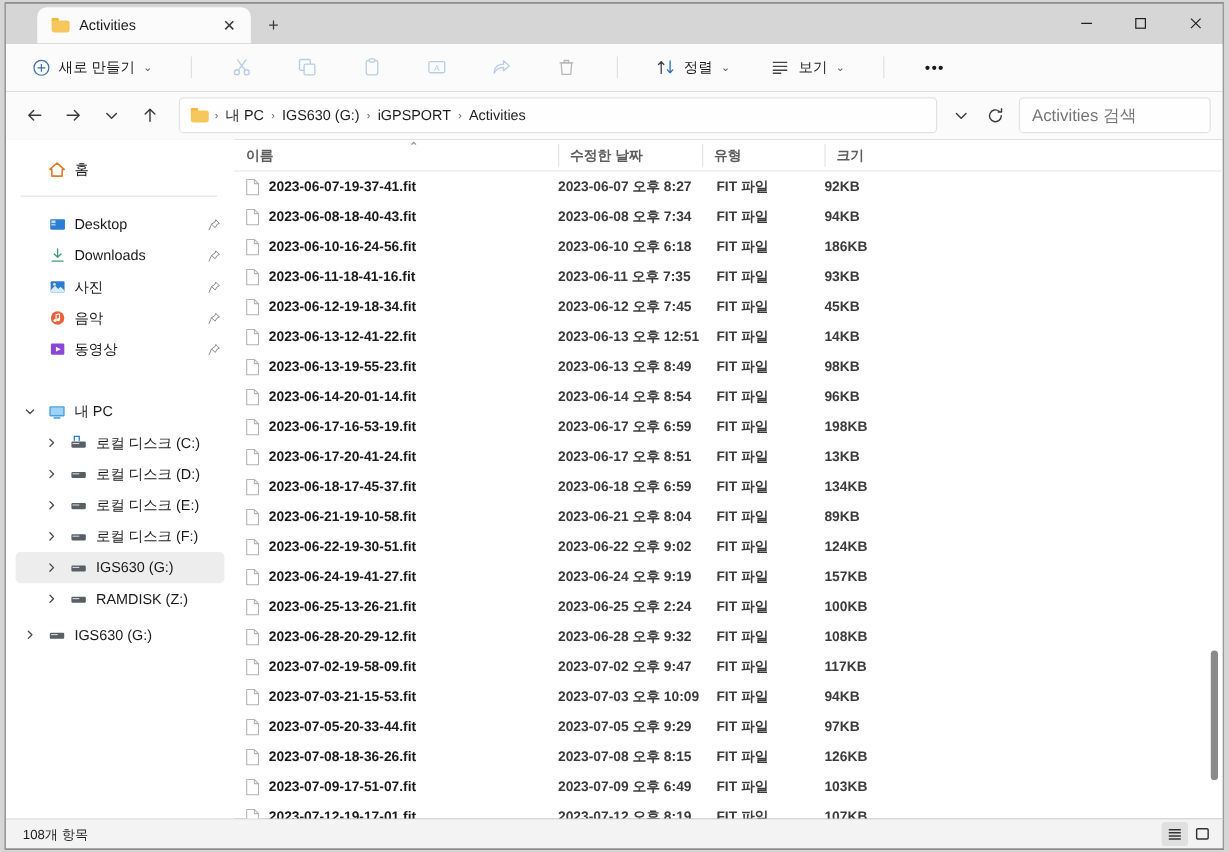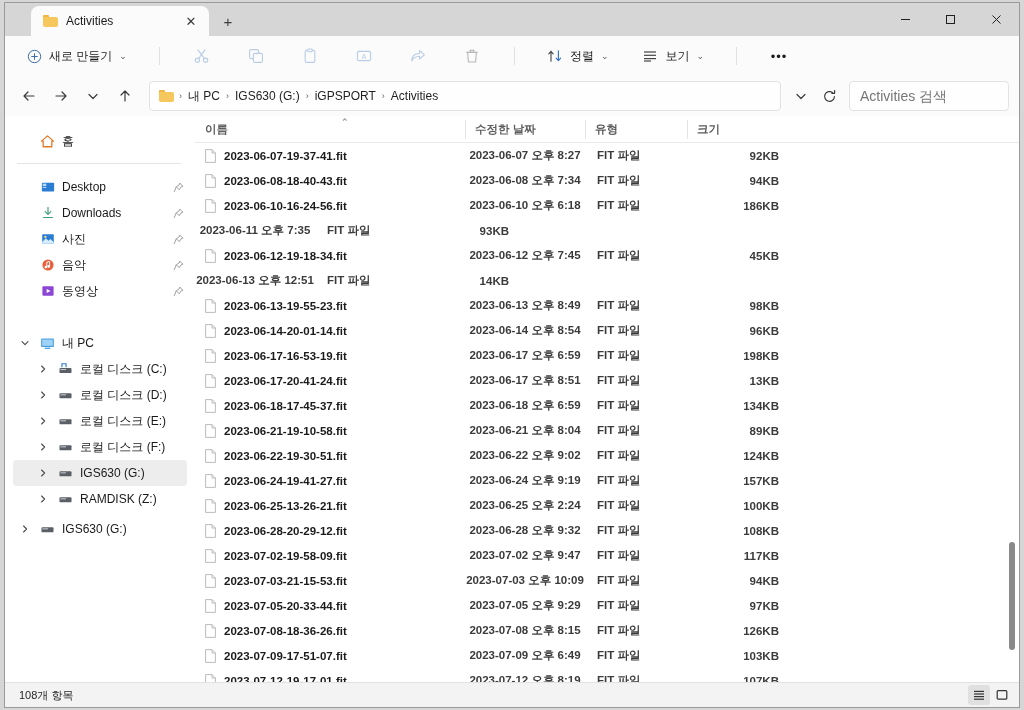--- a/index.html
+++ b/index.html
@@ -163,23 +163,23 @@
   .rows { flex:1; overflow:hidden; position:relative; }
   .row {
     height: 25px; display:flex; align-items:center; font-size: 11.5px;
     color:#1a1a1a;
   }
   .c-name {
     width: 270px; padding-left: 10px; display:flex; align-items:center; gap:8px;
     white-space:nowrap;
   }
   .fileicon { width:11px; height:14px; flex:none; }
-  .c-date { width: 120px; text-align:center; color:#3b3b3b; }
+  .c-date { width: 120px; text-align:left; color:#3b3b3b; }
   .c-type { width: 102px; padding-left: 12px; color:#3b3b3b; }
-  .c-size { width: 98px; text-align:right; padding-right: 6px; color:#3b3b3b; }
+  .c-size { width: 98px; text-align:left; padding-right: 6px; color:#3b3b3b; }
 
   
   .vscroll {
     position:absolute; right: 2px; top: 27px; bottom: 0; width: 11px;
   }
   .vthumb {
     position:absolute; left:3px; width: 6px; background:#8a8a8a;
     border-radius:3px; top: 74%; height: 20%;
   }
 
@@ -672,39 +672,57 @@
                   <path d="M7 0.6 L7 4 L10.4 4" fill="none" stroke="#b4b4b4" stroke-width="0.9" stroke-linejoin="round"></path>
                 </svg>
               </span>
               <span>2023-06-10-16-24-56.fit</span>
             </div>
             <div class="c-date">2023-06-10 오후 6:18</div>
             <div class="c-type">FIT 파일</div>
             <div class="c-size">186KB</div>
           </div>
           <div class="row">
+            <div class="c-name">
+              <span class="fileicon">
+                <svg width="11" height="14" viewBox="0 0 11 14">
+                  <path d="M0.6 0.6 L7 0.6 L10.4 4 L10.4 13.4 L0.6 13.4 Z" fill="#ffffff" stroke="#b4b4b4" stroke-width="0.9" stroke-linejoin="round"></path>
+                  <path d="M7 0.6 L7 4 L10.4 4" fill="none" stroke="#b4b4b4" stroke-width="0.9" stroke-linejoin="round"></path>
+                </svg>
+              </span>
+              <span>2023-06-11-18-41-16.fit</span>
+            </div>
             <div class="c-date">2023-06-11 오후 7:35</div>
             <div class="c-type">FIT 파일</div>
             <div class="c-size">93KB</div>
           </div>
           <div class="row">
             <div class="c-name">
               <span class="fileicon">
                 <svg width="11" height="14" viewBox="0 0 11 14">
                   <path d="M0.6 0.6 L7 0.6 L10.4 4 L10.4 13.4 L0.6 13.4 Z" fill="#ffffff" stroke="#b4b4b4" stroke-width="0.9" stroke-linejoin="round"></path>
                   <path d="M7 0.6 L7 4 L10.4 4" fill="none" stroke="#b4b4b4" stroke-width="0.9" stroke-linejoin="round"></path>
                 </svg>
               </span>
               <span>2023-06-12-19-18-34.fit</span>
             </div>
             <div class="c-date">2023-06-12 오후 7:45</div>
             <div class="c-type">FIT 파일</div>
             <div class="c-size">45KB</div>
           </div>
           <div class="row">
+            <div class="c-name">
+              <span class="fileicon">
+                <svg width="11" height="14" viewBox="0 0 11 14">
+                  <path d="M0.6 0.6 L7 0.6 L10.4 4 L10.4 13.4 L0.6 13.4 Z" fill="#ffffff" stroke="#b4b4b4" stroke-width="0.9" stroke-linejoin="round"></path>
+                  <path d="M7 0.6 L7 4 L10.4 4" fill="none" stroke="#b4b4b4" stroke-width="0.9" stroke-linejoin="round"></path>
+                </svg>
+              </span>
+              <span>2023-06-13-12-41-22.fit</span>
+            </div>
             <div class="c-date">2023-06-13 오후 12:51</div>
             <div class="c-type">FIT 파일</div>
             <div class="c-size">14KB</div>
           </div>
           <div class="row">
             <div class="c-name">
               <span class="fileicon">
                 <svg width="11" height="14" viewBox="0 0 11 14">
                   <path d="M0.6 0.6 L7 0.6 L10.4 4 L10.4 13.4 L0.6 13.4 Z" fill="#ffffff" stroke="#b4b4b4" stroke-width="0.9" stroke-linejoin="round"></path>
                   <path d="M7 0.6 L7 4 L10.4 4" fill="none" stroke="#b4b4b4" stroke-width="0.9" stroke-linejoin="round"></path>

